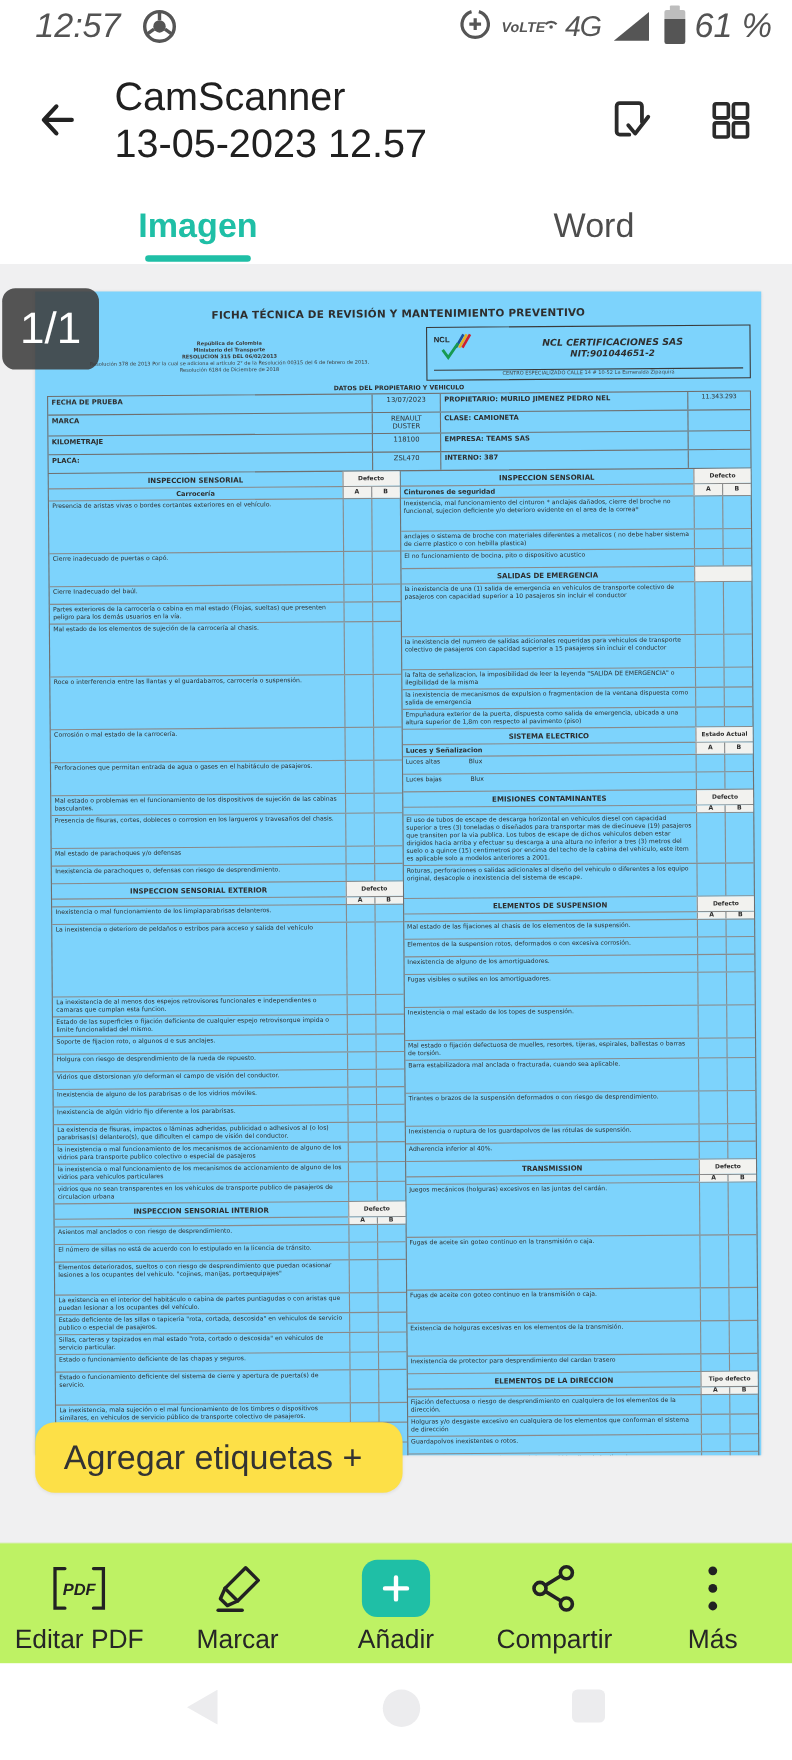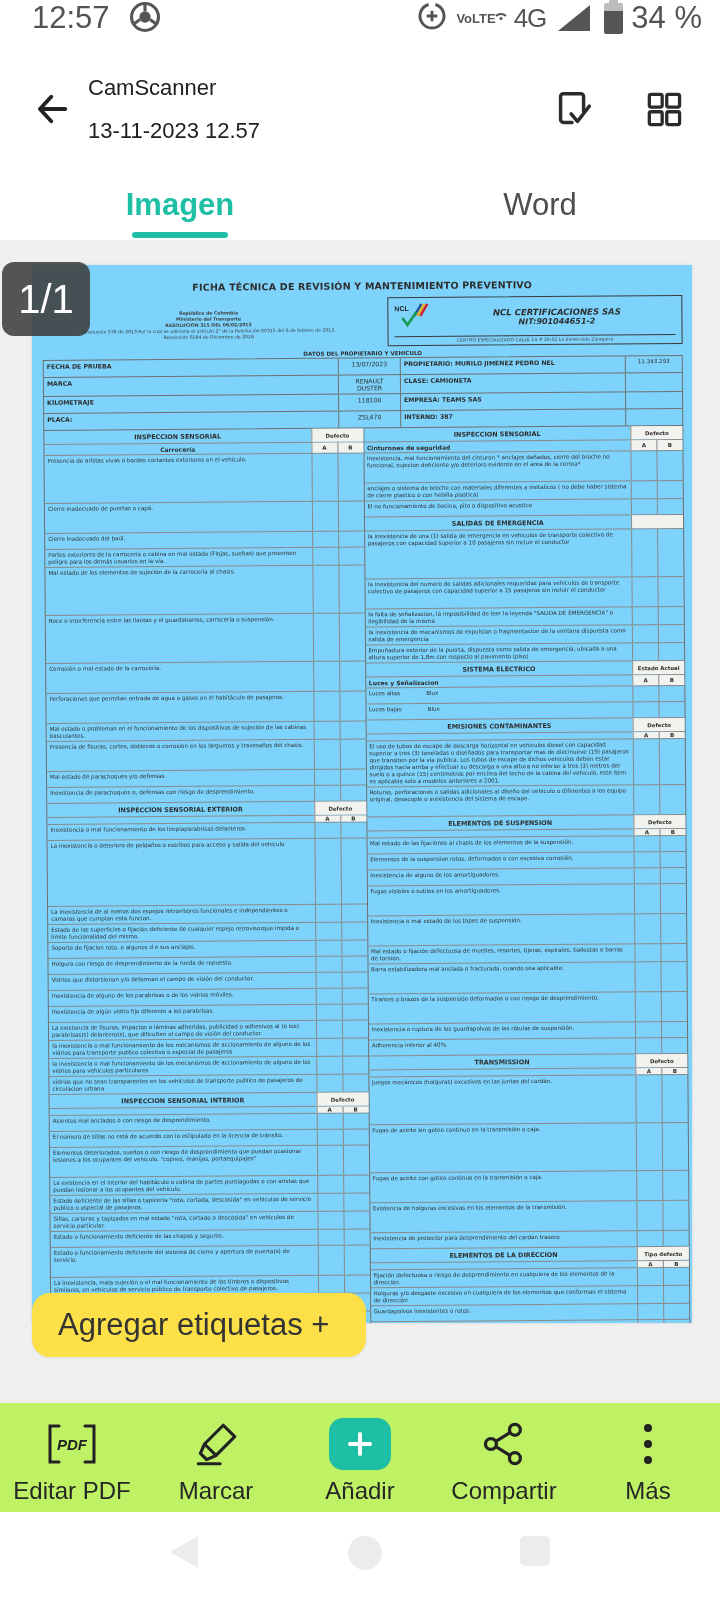--- a/index.html
+++ b/index.html
@@ -1,41 +1,41 @@
 <!DOCTYPE html>
 <html><head>
 <meta charset="utf-8">
 <style>
   html,body{margin:0;padding:0;}
   body{width:720px;height:1600px;overflow:hidden;background:#fff;
        font-family:"Liberation Sans", sans-serif;-webkit-font-smoothing:antialiased;}
   .screen{position:relative;width:720px;height:1600px;background:#fff;}
 
   
-  .statusbar{position:absolute;top:0;left:0;right:0;height:48px;display:flex;align-items:flex-start;
-             padding:0 18px;color:#535353;}
+  .statusbar{position:absolute;top:0;left:0;right:0;height:48px;display:flex;align-items:center;
+             padding:0 18px;color:#535353;font-style:italic;}
   .sb-time{font-size:31px;font-weight:400;margin-left:14px;}
   .sb-left-icons{display:flex;align-items:center;margin-left:18px;}
   .sb-spacer{flex:1;}
   .sb-right{display:flex;align-items:center;gap:8px;}
   .volte{display:flex;flex-direction:row;line-height:11px;font-size:13px;font-weight:700;
          color:#555;align-items:flex-start;position:relative;padding-right:10px;}
   .volte .arc{position:absolute;right:-2px;top:-4px;}
   .fourg{font-size:26px;font-weight:400;color:#555;letter-spacing:-1px;}
   .sig-tri{width:0;height:0;border-left:32px solid transparent;border-bottom:26px solid #555;margin-left:4px;}
   .battery{width:19px;height:31px;border-radius:2px;position:relative;margin-left:6px;
            background:linear-gradient(#bdbdbd 0 26%, #555 26%);}
   .battery:before{content:"";position:absolute;top:-4px;left:5px;width:9px;height:4px;background:#bdbdbd;
                   border-radius:1px 1px 0 0;}
   .sb-batt-text{font-size:31px;color:#535353;}
 
   
   .header{position:absolute;top:48px;left:0;right:0;height:122px;display:flex;align-items:center;background:#fff;}
   .back-btn{width:70px;height:70px;display:flex;align-items:center;justify-content:center;margin-left:18px;}
-  .hdr-title{color:#202020;font-size:22px;line-height:43px;}
+  .hdr-title{margin-left:16px;color:#202020;font-size:36px;line-height:43px;}
   .hdr-actions{margin-left:auto;display:flex;align-items:center;gap:34px;margin-right:28px;}
   .icon-btn{width:56px;height:56px;display:flex;align-items:center;justify-content:center;}
 
   
   .tabs{position:absolute;top:170px;left:0;right:0;height:70px;display:flex;background:#fff;}
   .tab{flex:1;display:flex;align-items:center;justify-content:center;position:relative;font-size:31px;}
   .tab.active{color:var(--accent);font-weight:700;justify-content:center;}
   .tab.inactive{color:#4d4d4d;}
   .tab.active .underline{position:absolute;bottom:2px;left:50%;transform:translateX(-50%);
         width:96px;height:6px;border-radius:3px;background:var(--accent);}
@@ -146,33 +146,33 @@
         <span>Vo</span>
         <span>LTE</span>
         <svg class="arc" width="14" height="12" viewBox="0 0 14 12" fill="none" stroke="#555" stroke-width="2">
           <path d="M2 7 A7 7 0 0 1 12 7"></path>
             <circle cx="7" cy="9.5" r="1.6" fill="#555" stroke="none"></circle>
         </svg>
       </span>
       <span class="fourg">4G</span>
       <span class="sig-tri"></span>
       <span class="battery"></span>
-      <span class="sb-batt-text">34 %</span>
+      <span class="sb-batt-text">61 %</span>
     </span>
   </div>
 
   <div class="header">
     <div class="back-btn">
       <svg width="42" height="42" viewBox="0 0 24 24" fill="none" stroke="#222" stroke-width="2.2" stroke-linecap="round" stroke-linejoin="round">
         <path d="M19 12 H5 M11 5 L4.5 12 L11 19"></path>
       </svg>
     </div>
     <div class="hdr-title">
       <div>CamScanner</div>
-      <div>13-11-2023 12.57</div>
+      <div>13-05-2023 12.57</div>
     </div>
     <div class="hdr-actions">
       <div class="icon-btn">
         <svg width="46" height="46" viewBox="0 0 24 24" fill="none" stroke="#2b2b2b" stroke-width="1.8" stroke-linecap="round" stroke-linejoin="round">
           <path d="M17 13 V5.5 A1.5 1.5 0 0 0 15.5 4 H6.5 A1.5 1.5 0 0 0 5 5.5 V17.5 A1.5 1.5 0 0 0 6.5 19 H11"></path>
           <path d="M10.5 14.5 L13.8 18.5 L20 10.5"></path>
         </svg>
       </div>
       <div class="icon-btn">
         <svg width="44" height="44" viewBox="0 0 24 24" fill="none" stroke="#2b2b2b" stroke-width="1.8">

